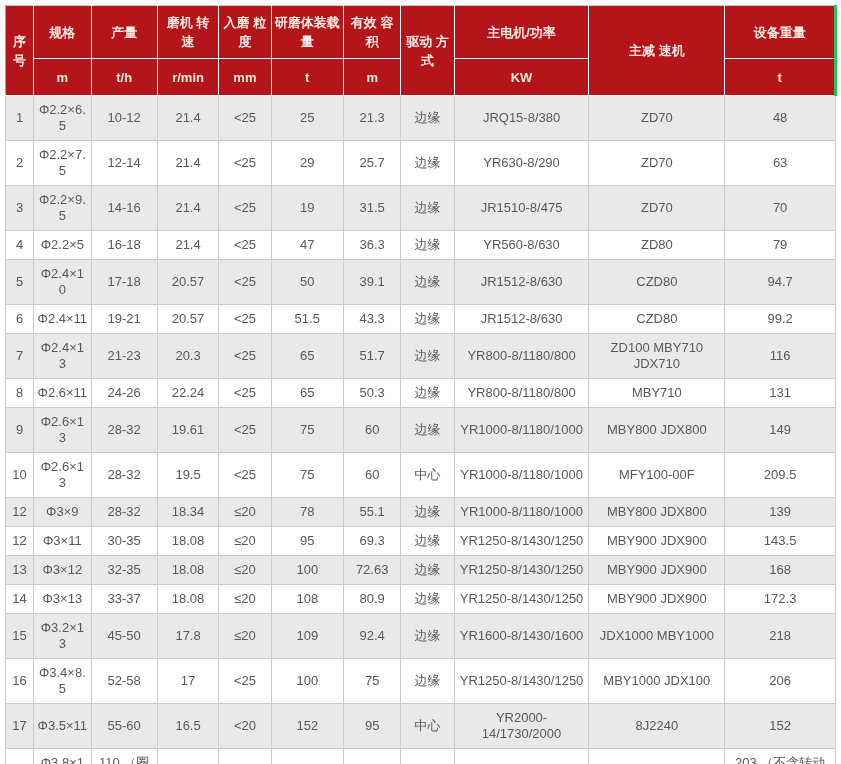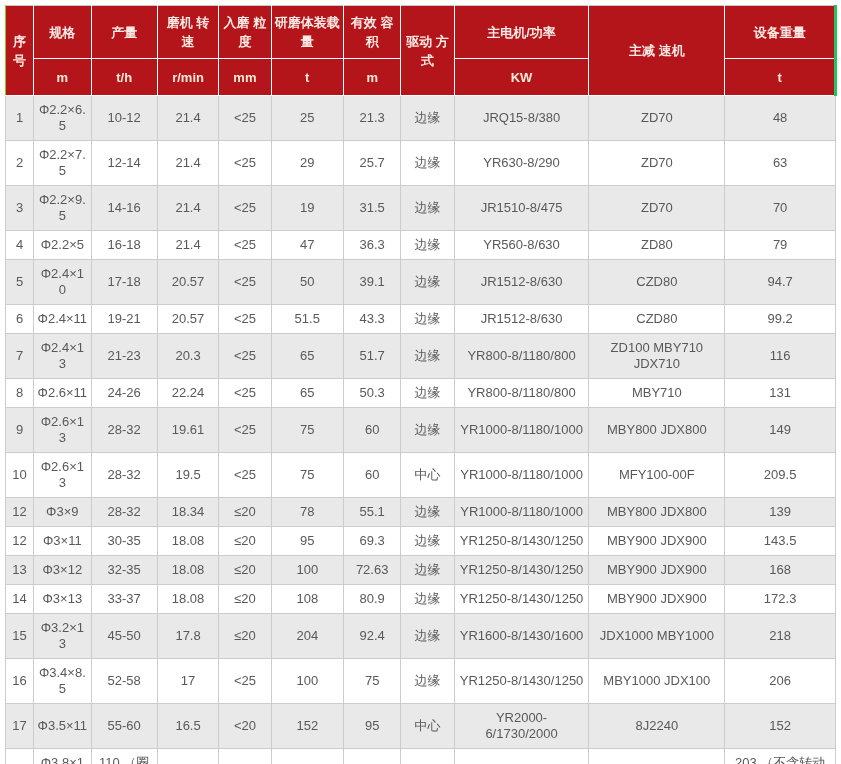--- a/index.html
+++ b/index.html
@@ -262,21 +262,21 @@
           <td class="c-motor">YR1250-8/1430/1250</td>
           <td class="c-reducer">MBY900 JDX900</td>
           <td class="c-weight">172.3</td>
         </tr>
         <tr>
           <td class="c-no">15</td>
           <td class="c-spec">Φ3.2×13</td>
           <td class="c-capacity">45-50</td>
           <td class="c-speed">17.8</td>
           <td class="c-feed-size">≤20</td>
-          <td class="c-media-load">204</td>
+          <td class="c-media-load">109</td>
           <td class="c-volume">92.4</td>
           <td class="c-drive">边缘</td>
           <td class="c-motor">YR1600-8/1430/1600</td>
           <td class="c-reducer">JDX1000 MBY1000</td>
           <td class="c-weight">218</td>
         </tr>
         <tr>
           <td class="c-no">16</td>
           <td class="c-spec">Φ3.4×8.5</td>
           <td class="c-capacity">52-58</td>
@@ -292,21 +292,21 @@
         <tr>
           <td class="c-no">17</td>
           <td class="c-spec">Φ3.5×11</td>
           <td class="c-capacity">55-60</td>
           <td class="c-speed">16.5</td>
           <td class="c-feed-size">&lt;20</td>
           <td class="c-media-load">152</td>
           <td class="c-volume">95</td>
           <td class="c-drive">中心</td>
           <td class="c-motor">YR2000-
-6/1730/2000</td>
+14/1730/2000</td>
           <td class="c-reducer">8J2240</td>
           <td class="c-weight">152</td>
         </tr>
         <tr>
           <td class="c-no">18</td>
           <td class="c-spec">Φ3.8×12</td>
           <td class="c-capacity">110 （圈流）</td>
           <td class="c-speed">16.6</td>
           <td class="c-feed-size">&lt;25</td>
           <td class="c-media-load">175</td>

